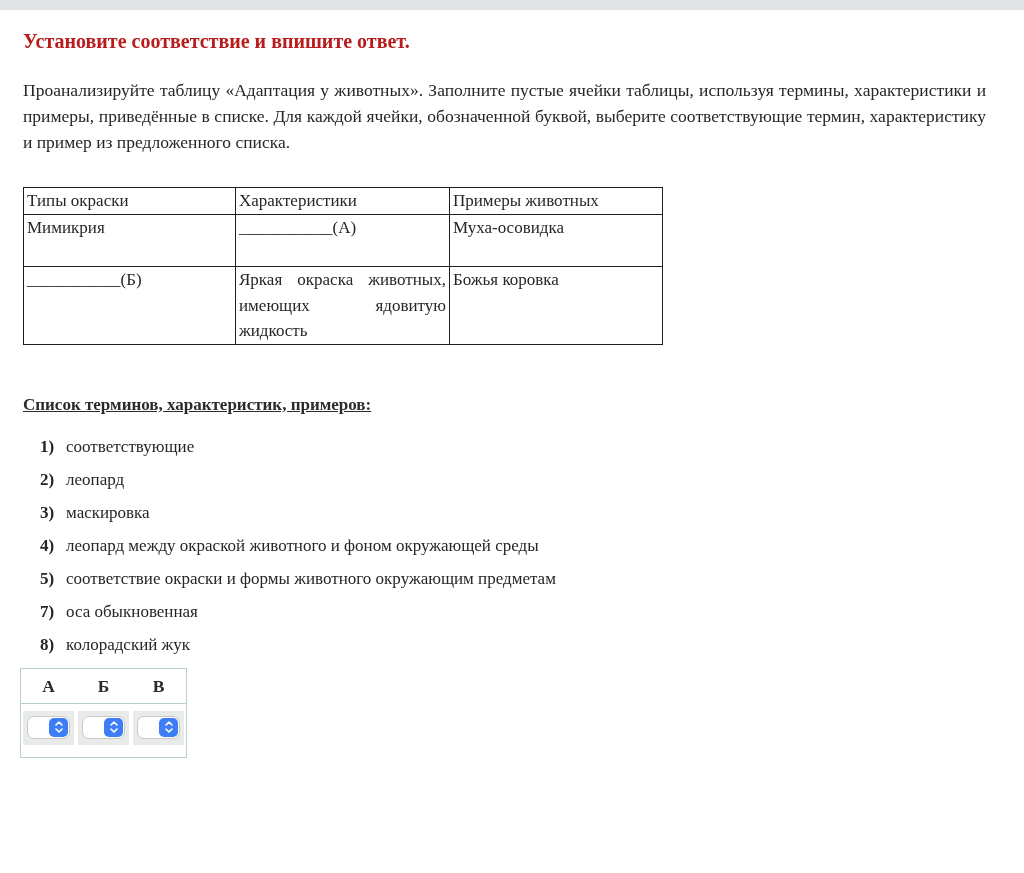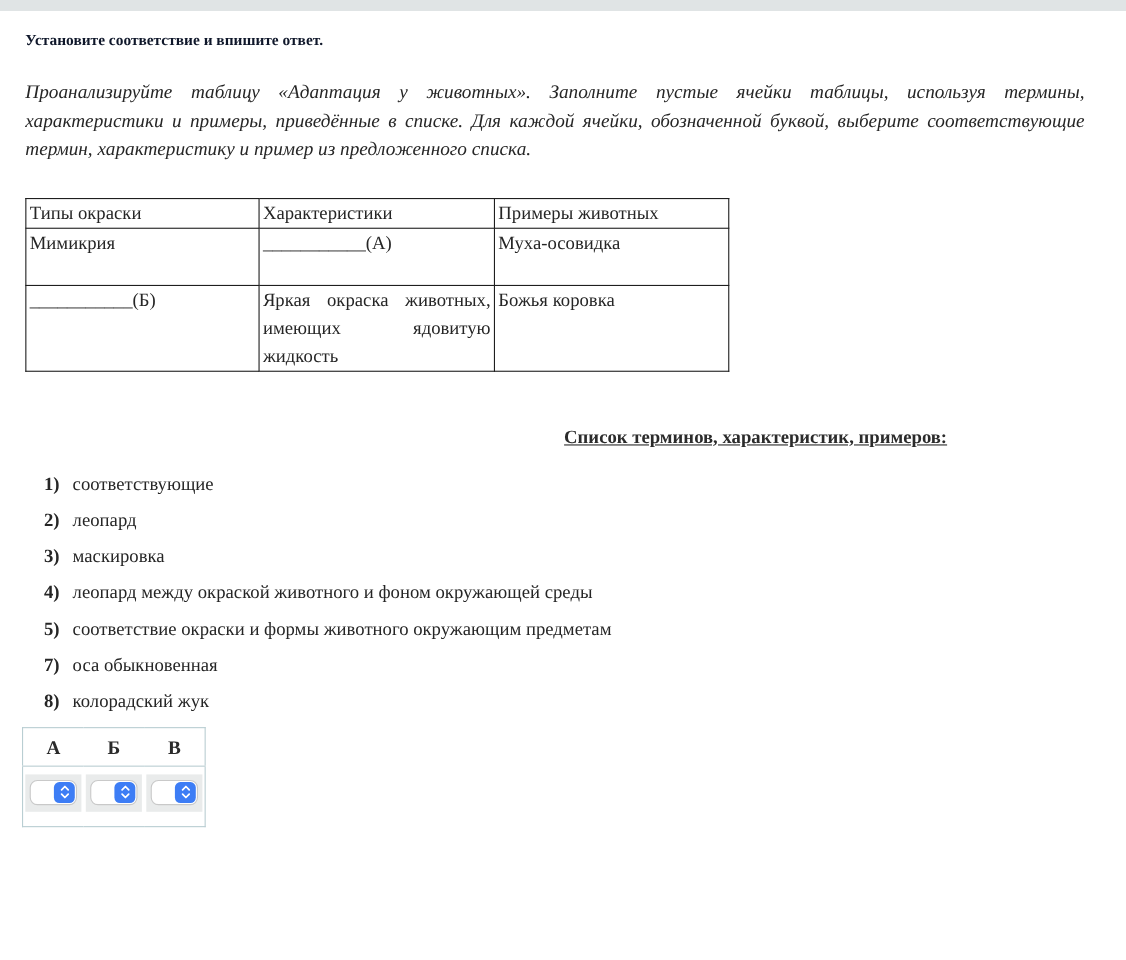--- a/index.html
+++ b/index.html
@@ -12,30 +12,29 @@
     overflow: hidden;
   }
   .topbar {
     width: 100%; height: 10px;
     background: #e0e4e5;
   }
   .content { padding: 0 24px 0 23px; }
 
   .title {
     margin-top: 20px;
-    font-size: 14px;
+    font-size: 20px;
     font-weight: bold;
-    color: #0f172a;
+    color: #b91c1c;
   }
   .intro {
     margin: 24px 14px 0 0;
     font-size: 17.5px;
     line-height: 26px;
     text-align: justify;
-    font-style: italic;
   }
 
   table.main-table {
     border-collapse: collapse;
     margin-top: 32px;
     table-layout: fixed;
   }
   table.main-table td {
     border: 1.6px solid #1f1f1f;
     vertical-align: top;
@@ -49,21 +48,21 @@
   .col-ex   { width: 213px; }
   tr.hrow td { height: 27px; }
   tr.row1 td { height: 52px; }
   tr.row2 td { height: 77px; }
   tr.row3 td { height: 78px; }
   td.just { text-align: justify; }
 
   .list-heading {
     width: 838px;
     margin-top: 50px;
-    text-align: right;
+    text-align: left;
     font-weight: bold;
     text-decoration: underline;
     font-size: 17px;
     color: #2b2b2b;
   }
   .terms { margin-top: 22px; padding-left: 17px; }
   .term { font-size: 17px; line-height: 20px; margin-bottom: 13px; }
   .term .num { font-weight: bold; display: inline-block; width: 26px; }
 
   .answer-instruction {

